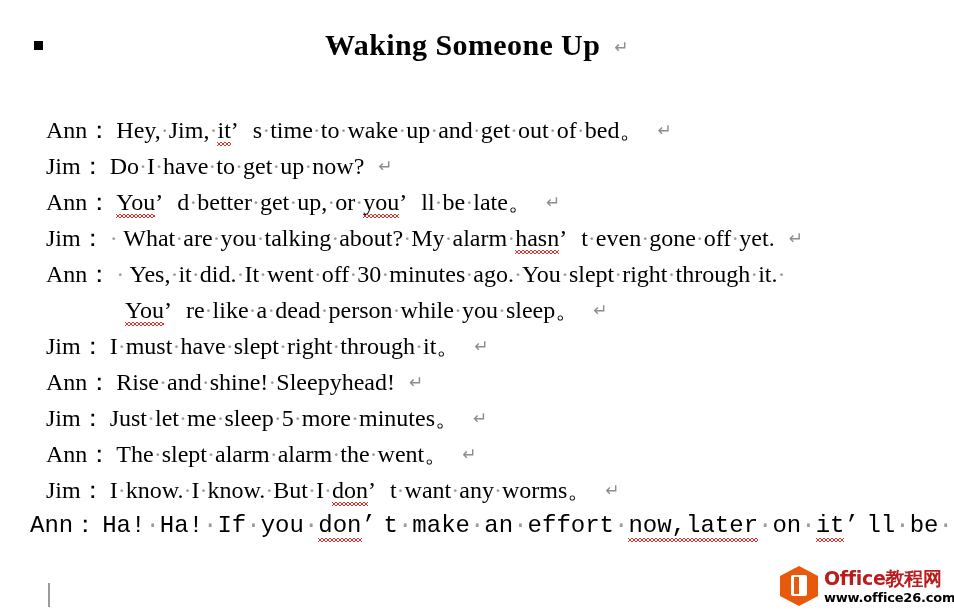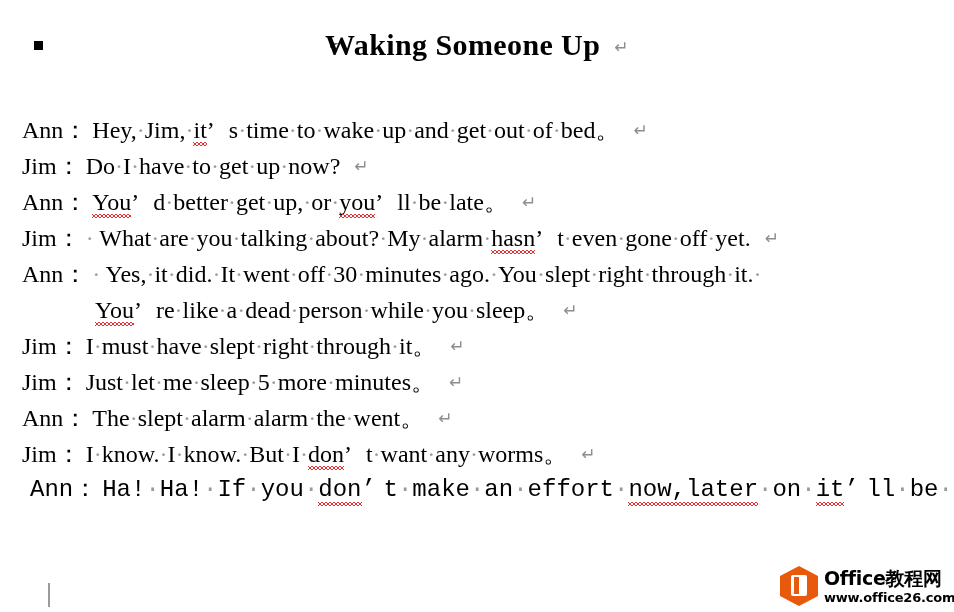--- a/index.html
+++ b/index.html
@@ -68,28 +68,28 @@
     top: 112px;
     width: 954px;
   }
 
   .line {
     position: relative;
     height: 36px;
     line-height: 36px;
     font-size: 24px;
     white-space: nowrap;
-    padding-left: 22px;
+    padding-left: 46px;
   }
   .line.shift-left {
     padding-left: 30px;
     font-family: Liberation Mono, monospace;
   }
   .line.cont {
-    padding-left: 88px;
+    padding-left: 118px;
   }
 
   .speaker {
     display: inline-block;
   }
   .fwcolon {
     letter-spacing: -2px;
   }
 
   .say {
@@ -197,21 +197,21 @@
     background: #e8590c;
   }
   .wm-text {
     margin-left: 4px;
     line-height: 1.0;
   }
   .wm-brand {
     font-family: "DejaVu Sans", sans-serif;
     font-weight: bold;
     font-size: 19px;
-    color: #000000;
+    color: #b91c1c;
     letter-spacing: -0.3px;
     white-space: nowrap;
   }
   .wm-url {
     font-family: "DejaVu Sans", sans-serif;
     font-weight: bold;
     font-size: 13px;
     color: #000000;
     letter-spacing: -0.2px;
     white-space: nowrap;
@@ -231,20 +231,21 @@
   </div>
 
   <div class="dialogue" id="dialogue">
       <div class="line"><span class="speaker">Ann</span><span class="fwcolon">：</span><span class="say"><span>Hey,</span><span class="sp">·</span><span>Jim,</span><span class="sp">·</span><span class="sq">it</span><span class="apos">’</span><span>s</span><span class="sp">·</span><span>time</span><span class="sp">·</span><span>to</span><span class="sp">·</span><span>wake</span><span class="sp">·</span><span>up</span><span class="sp">·</span><span>and</span><span class="sp">·</span><span>get</span><span class="sp">·</span><span>out</span><span class="sp">·</span><span>of</span><span class="sp">·</span><span>bed</span><span class="ideo">。</span></span><span class="pilcrow">↵</span></div>
       <div class="line"><span class="speaker">Jim</span><span class="fwcolon">：</span><span class="say"><span>Do</span><span class="sp">·</span><span>I</span><span class="sp">·</span><span>have</span><span class="sp">·</span><span>to</span><span class="sp">·</span><span>get</span><span class="sp">·</span><span>up</span><span class="sp">·</span><span>now?</span></span><span class="pilcrow">↵</span></div>
       <div class="line"><span class="speaker">Ann</span><span class="fwcolon">：</span><span class="say"><span class="sq">You</span><span class="apos">’</span><span>d</span><span class="sp">·</span><span>better</span><span class="sp">·</span><span>get</span><span class="sp">·</span><span>up,</span><span class="sp">·</span><span>or</span><span class="sp">·</span><span class="sq">you</span><span class="apos">’</span><span>ll</span><span class="sp">·</span><span>be</span><span class="sp">·</span><span>late</span><span class="ideo">。</span></span><span class="pilcrow">↵</span></div>
       <div class="line"><span class="speaker">Jim</span><span class="fwcolon">：</span><span class="say"><span class="sp">· </span><span>What</span><span class="sp">·</span><span>are</span><span class="sp">·</span><span>you</span><span class="sp">·</span><span>talking</span><span class="sp">·</span><span>about?</span><span class="sp">·</span><span>My</span><span class="sp">·</span><span>alarm</span><span class="sp">·</span><span class="sq">hasn</span><span class="apos">’</span><span>t</span><span class="sp">·</span><span>even</span><span class="sp">·</span><span>gone</span><span class="sp">·</span><span>off</span><span class="sp">·</span><span>yet.</span></span><span class="pilcrow">↵</span></div>
       <div class="line"><span class="speaker">Ann</span><span class="fwcolon">：</span><span class="say"><span class="sp">· </span><span>Yes,</span><span class="sp">·</span><span>it</span><span class="sp">·</span><span>did.</span><span class="sp">·</span><span>It</span><span class="sp">·</span><span>went</span><span class="sp">·</span><span>off</span><span class="sp">·</span><span>30</span><span class="sp">·</span><span>minutes</span><span class="sp">·</span><span>ago.</span><span class="sp">·</span><span>You</span><span class="sp">·</span><span>slept</span><span class="sp">·</span><span>right</span><span class="sp">·</span><span>through</span><span class="sp">·</span><span>it.</span><span class="sp">·</span></span></div>
       <div class="line cont"><span class="say"><span class="sq">You</span><span class="apos">’</span><span>re</span><span class="sp">·</span><span>like</span><span class="sp">·</span><span>a</span><span class="sp">·</span><span>dead</span><span class="sp">·</span><span>person</span><span class="sp">·</span><span>while</span><span class="sp">·</span><span>you</span><span class="sp">·</span><span>sleep</span><span class="ideo">。</span></span><span class="pilcrow">↵</span></div>
       <div class="line"><span class="speaker">Jim</span><span class="fwcolon">：</span><span class="say"><span>I</span><span class="sp">·</span><span>must</span><span class="sp">·</span><span>have</span><span class="sp">·</span><span>slept</span><span class="sp">·</span><span>right</span><span class="sp">·</span><span>through</span><span class="sp">·</span><span>it</span><span class="ideo">。</span></span><span class="pilcrow">↵</span></div>
+      <div class="line"><span class="speaker">Ann</span><span class="fwcolon">：</span><span class="say"><span>Rise</span><span class="sp">·</span><span>and</span><span class="sp">·</span><span>shine!</span><span class="sp">·</span><span>Sleepyhead!</span></span><span class="pilcrow">↵</span></div>
       <div class="line"><span class="speaker">Jim</span><span class="fwcolon">：</span><span class="say"><span>Just</span><span class="sp">·</span><span>let</span><span class="sp">·</span><span>me</span><span class="sp">·</span><span>sleep</span><span class="sp">·</span><span>5</span><span class="sp">·</span><span>more</span><span class="sp">·</span><span>minutes</span><span class="ideo">。</span></span><span class="pilcrow">↵</span></div>
       <div class="line"><span class="speaker">Ann</span><span class="fwcolon">：</span><span class="say"><span>The</span><span class="sp">·</span><span>slept</span><span class="sp">·</span><span>alarm</span><span class="sp">·</span><span>alarm</span><span class="sp">·</span><span>the</span><span class="sp">·</span><span>went</span><span class="ideo">。</span></span><span class="pilcrow">↵</span></div>
       <div class="line"><span class="speaker">Jim</span><span class="fwcolon">：</span><span class="say"><span>I</span><span class="sp">·</span><span>know.</span><span class="sp">·</span><span>I</span><span class="sp">·</span><span>know.</span><span class="sp">·</span><span>But</span><span class="sp">·</span><span>I</span><span class="sp">·</span><span class="sq">don</span><span class="apos">’</span><span>t</span><span class="sp">·</span><span>want</span><span class="sp">·</span><span>any</span><span class="sp">·</span><span>worms</span><span class="ideo">。</span></span><span class="pilcrow">↵</span></div>
       <div class="line shift-left"><span class="speaker">Ann</span><span class="fwcolon">：</span><span class="say"><span>Ha!</span><span class="sp">·</span><span>Ha!</span><span class="sp">·</span><span>If</span><span class="sp">·</span><span>you</span><span class="sp">·</span><span class="sq">don</span><span class="apos">’</span><span>t</span><span class="sp">·</span><span>make</span><span class="sp">·</span><span>an</span><span class="sp">·</span><span>effort</span><span class="sp">·</span><span class="sq">now,later</span><span class="sp">·</span><span>on</span><span class="sp">·</span><span class="sq">it</span><span class="apos">’</span><span>ll</span><span class="sp">·</span><span>be</span><span class="sp">·</span><span>a</span><span class="sp">·</span><span>lot</span><span class="sp">·</span></span></div>
     </div>
 
   <div class="caret"></div>
 
   <div class="watermark">
     <div class="wm-logo">

